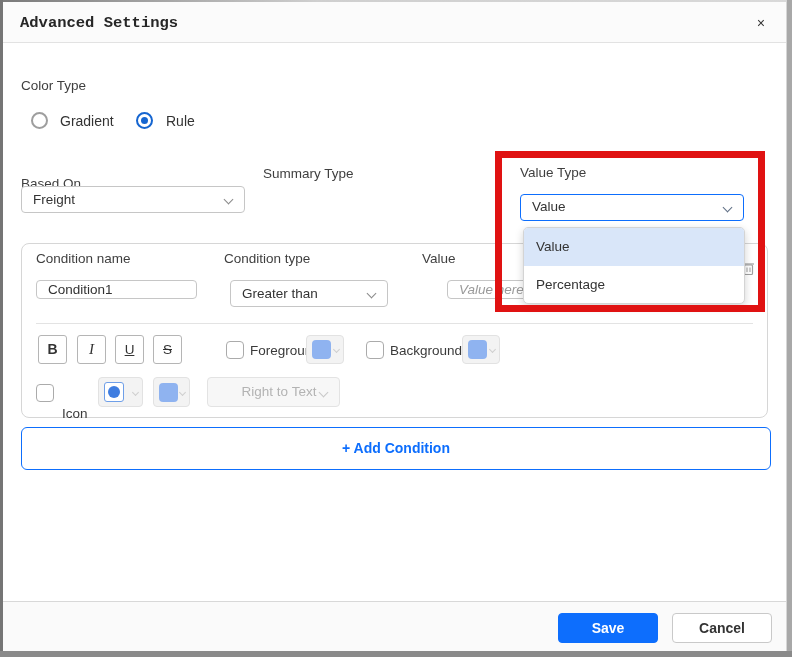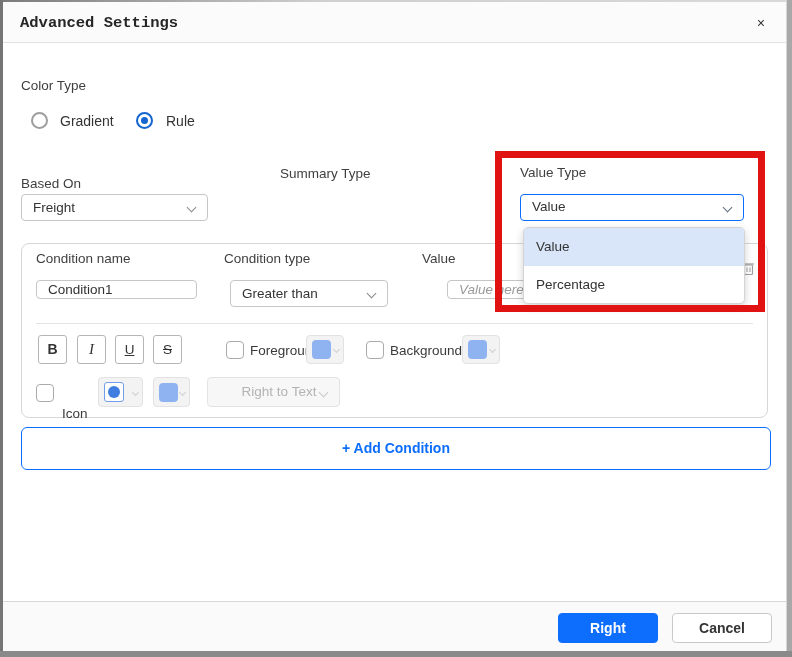--- a/index.html
+++ b/index.html
@@ -83,24 +83,24 @@
     <div class="close">×</div>
   </div>
 
   <div class="lbl" style="left:21px; top:78px;">Color Type</div>
   <div class="radio off" style="left:31px; top:112px;"></div>
   <div class="radio-lbl" style="left:60px; top:113px;">Gradient</div>
   <div class="radio on" style="left:136px; top:112px;"></div>
   <div class="radio-lbl" style="left:166px; top:113px;">Rule</div>
 
   <div class="lbl" style="left:21px; top:176px;">Based On</div>
-  <div class="lbl" style="left:280px; top:166px;">Summary Type</div>
+  <div class="lbl" style="left:263px; top:166px;">Summary Type</div>
   <div class="lbl" style="left:520px; top:165px;">Value Type</div>
 
-  <div class="select" style="left:21px; top:194px; width:187px;">
+  <div class="select" style="left:21px; top:186px; width:224px;">
     <span>Freight</span>
     <span class="chev"></span>
   </div>
   <div class="select focused" style="left:520px; top:194px; width:224px;">
     <span>Value</span>
     <span class="chev" style="border-color:#5f6f85;"></span>
   </div>
 
   <div class="ddlist">
     <div class="dditem hl">Value</div>
@@ -161,21 +161,21 @@
   </div>
   <div class="select disabled" style="left:207px; top:377px; width:133px; height:30px; line-height:28px;text-align:center;">
     <span>Right to Text</span>
     <span class="chev" style="top:11px;"></span>
   </div>
 
   <div class="add-btn">+ Add Condition</div>
 
   <div class="footer"></div>
   <div class="footer-sep"></div>
-  <div class="btn btn-save">Right</div>
+  <div class="btn btn-save">Save</div>
   <div class="btn btn-cancel">Cancel</div>
 
   <div class="redbox"></div>
 
   <div class="edge edge-top"></div>
   <div class="edge edge-left"></div>
   <div class="edge edge-right"></div>
   <div class="edge edge-bottom"></div>
 </div>
 

